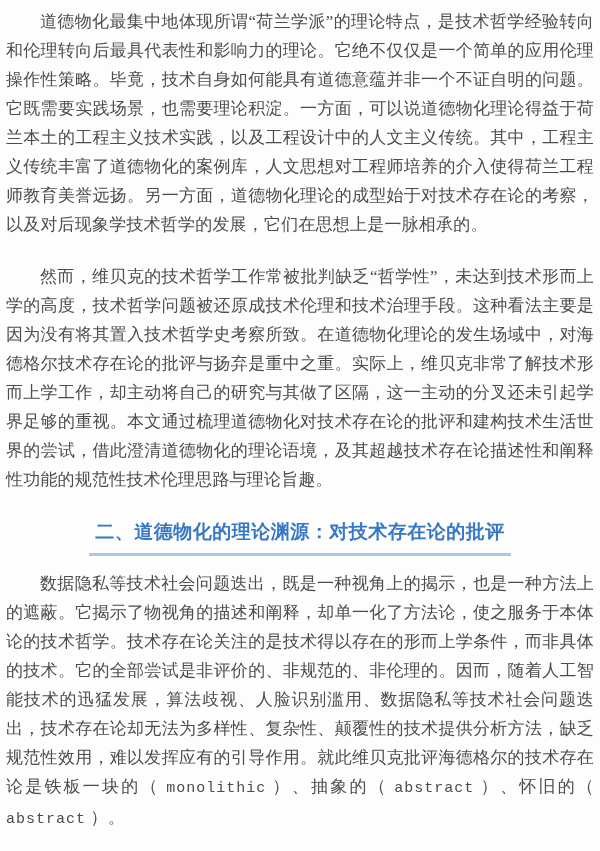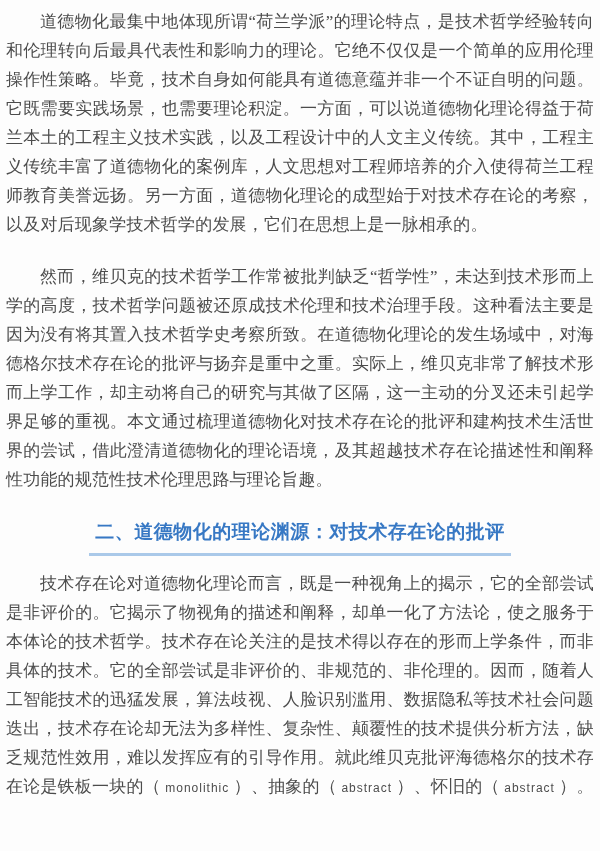--- a/index.html
+++ b/index.html
@@ -37,40 +37,40 @@
       margin: 0;
       padding: 2px 6px 8px 6px;
       font-family: Liberation Mono, monospace;
       font-size: 19px;
       font-weight: bold;
       color: #3778c4;
       border-bottom: 3px solid #aac9e9;
       letter-spacing: 0.5px;
     }
     .latin-term {
-      font-family: Liberation Sans, sans-serif;
-      font-size: 12px;
+      font-family: Liberation Mono, monospace;
+      font-size: 15px;
       letter-spacing: 1px;
     }
   </style>
 </head>
 <body>
 
 <div class="page">
 
   <p class="body-para">道德物化最集中地体现所谓“荷兰学派”的理论特点，是技术哲学经验转向和伦理转向后最具代表性和影响力的理论。它绝不仅仅是一个简单的应用伦理操作性策略。毕竟，技术自身如何能具有道德意蕴并非一个不证自明的问题。它既需要实践场景，也需要理论积淀。一方面，可以说道德物化理论得益于荷兰本土的工程主义技术实践，以及工程设计中的人文主义传统。其中，工程主义传统丰富了道德物化的案例库，人文思想对工程师培养的介入使得荷兰工程师教育美誉远扬。另一方面，道德物化理论的成型始于对技术存在论的考察，以及对后现象学技术哲学的发展，它们在思想上是一脉相承的。</p>
 
   <p class="body-para">然而，维贝克的技术哲学工作常被批判缺乏“哲学性”，未达到技术形而上学的高度，技术哲学问题被还原成技术伦理和技术治理手段。这种看法主要是因为没有将其置入技术哲学史考察所致。在道德物化理论的发生场域中，对海德格尔技术存在论的批评与扬弃是重中之重。实际上，维贝克非常了解技术形而上学工作，却主动将自己的研究与其做了区隔，这一主动的分叉还未引起学界足够的重视。本文通过梳理道德物化对技术存在论的批评和建构技术生活世界的尝试，借此澄清道德物化的理论语境，及其超越技术存在论描述性和阐释性功能的规范性技术伦理思路与理论旨趣。</p>
 
   <div class="heading-wrap">
     <h2 class="section-heading">二、道德物化的理论渊源：对技术存在论的批评</h2>
   </div>
 
   <p class="body-para">
-    <span>技术存在论对道德物化理论而言，既是一种视角上的揭示，它的全部尝试是非评价的。它揭示了物视角的描述和阐释，却单一化了方法论，使之服务于本体论的技术哲学。技术存在论关注的是技术得以存在的形而上学条件，而非具体的技术。它的全部尝试是非评价的、非规范的、非伦理的。因而，随着人工智能技术的迅猛发展，算法歧视、人脸识别滥用、数据隐私等技术社会问题迭出，技术存在论却无法为多样性、复杂性、颠覆性的技术提供分析方法，缺乏规范性效用，难以发挥应有的引导作用。就此维贝克批评海德格尔的技术存在论是铁板一块的（</span>
+    <span>数据隐私等技术社会问题迭出，既是一种视角上的揭示，也是一种方法上的遮蔽。它揭示了物视角的描述和阐释，却单一化了方法论，使之服务于本体论的技术哲学。技术存在论关注的是技术得以存在的形而上学条件，而非具体的技术。它的全部尝试是非评价的、非规范的、非伦理的。因而，随着人工智能技术的迅猛发展，算法歧视、人脸识别滥用、数据隐私等技术社会问题迭出，技术存在论却无法为多样性、复杂性、颠覆性的技术提供分析方法，缺乏规范性效用，难以发挥应有的引导作用。就此维贝克批评海德格尔的技术存在论是铁板一块的（</span>
     <span class="latin-term">monolithic</span>
     <span>）、抽象的（</span>
     <span class="latin-term">abstract</span>
     <span>）、怀旧的（</span>
     <span class="latin-term">abstract</span>
     <span>）。</span>
   </p>
 
 </div>
 

